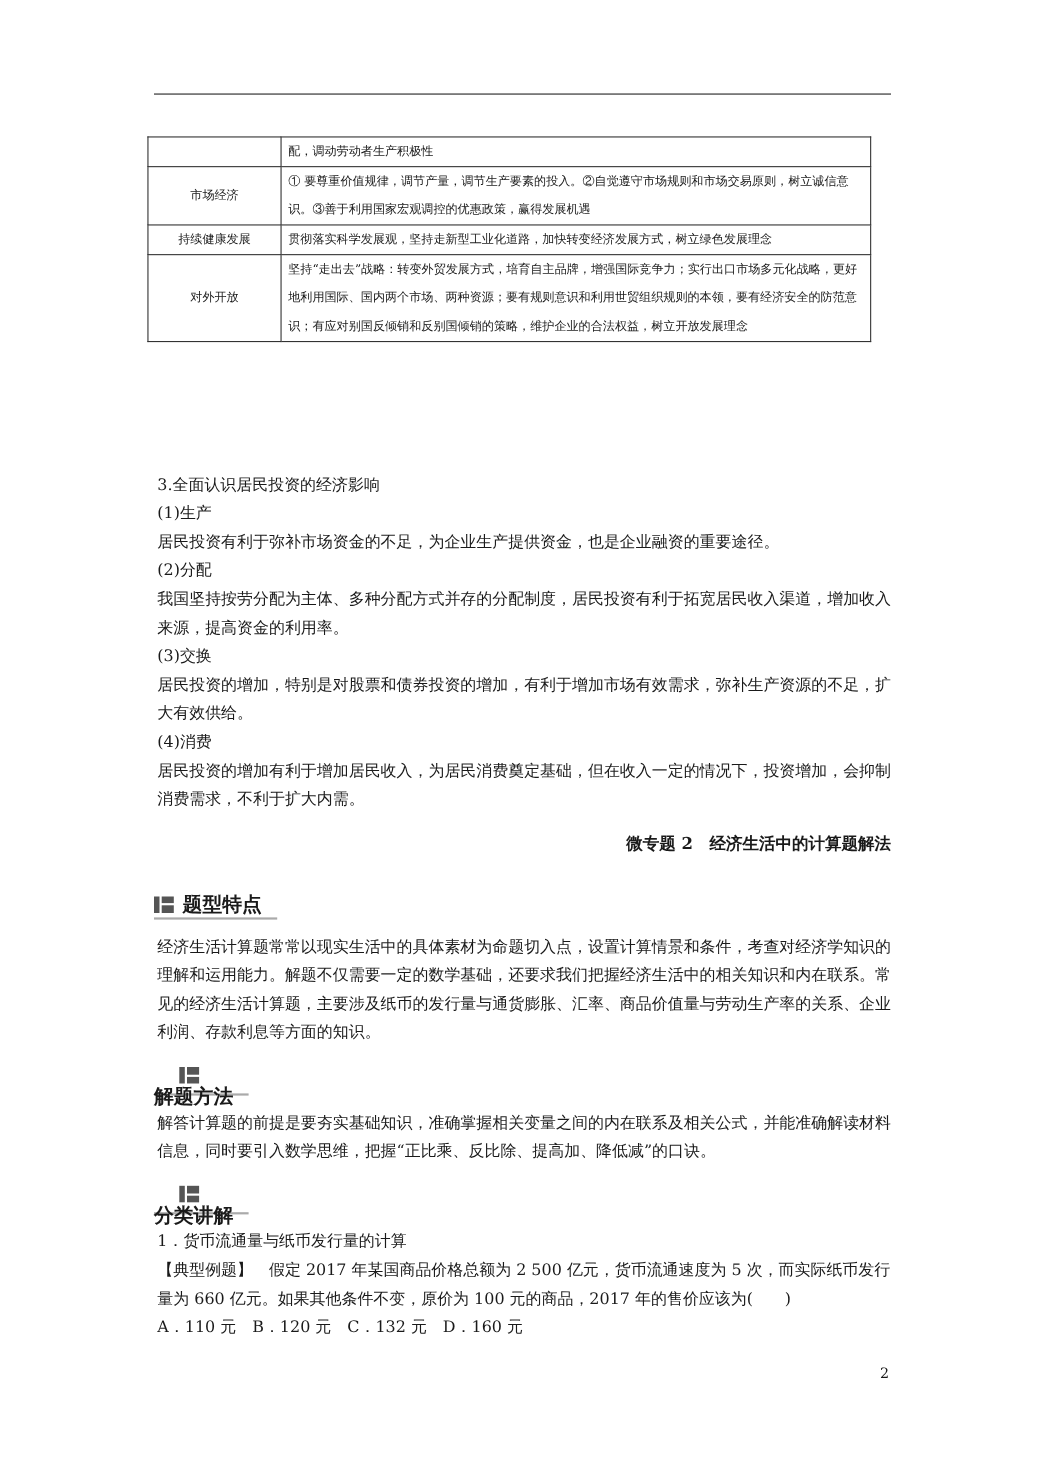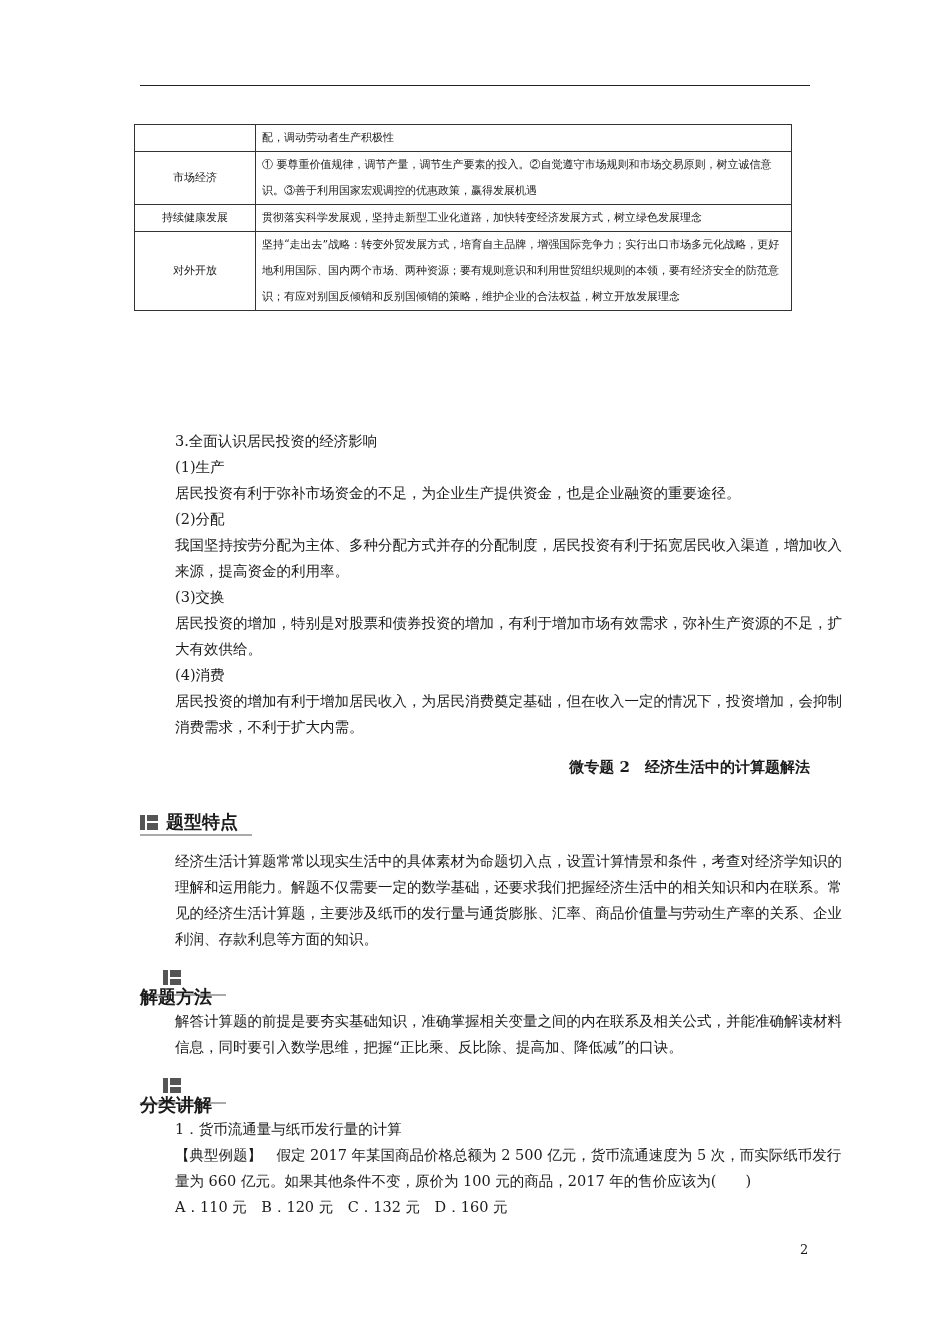--- a/index.html
+++ b/index.html
@@ -2,21 +2,21 @@
 <html><head>
 <meta charset="utf-8">
 <style>
   html, body { margin:0; padding:0; background:#ffffff; }
   body { width:950px; height:1344px; position:relative; overflow:hidden;
          font-family:"DejaVu Serif","Liberation Serif",serif; color:#1a1a1a; }
   .top-rule { position:absolute; left:140px; top:85px; width:670px; height:0; border-top:1.5px solid #222; }
   table.info { position:absolute; left:134px; top:124px; width:658px; border-collapse:collapse; font-size:11px; }
   table.info td { border:1px solid #333; vertical-align:middle; line-height:26px; padding:0 6px; }
   table.info td.label { width:108px; text-align:center; }
-  .body { position:absolute; left:143px; width:670px; font-size:14.5px; line-height:26px;margin-left:32px; }
+  .body { position:absolute; left:143px; width:670px; font-size:14.5px; line-height:26px; }
   .body p { margin:0; }
   .title { position:absolute; left:140px; top:758px; width:670px; text-align:right; font-weight:bold; font-size:15px; }
   .sec-head { position:absolute; left:140px; height:24px; display:flex; align-items:center; font-weight:bold;
               font-family:"DejaVu Sans","Liberation Sans",sans-serif; font-size:18px; padding-right:14px;
               border-bottom:2px solid #aaa; }
   .sec-icon { display:inline-flex; width:18px; height:15px; margin-right:8px; gap:2px; }
   .sec-icon .b1 { width:5px; height:15px; background:#555; }
   .sec-icon .b2 { flex:1; display:flex; flex-direction:column; gap:2px; }
   .sec-icon .b2 span { flex:1; background:#555; }
   .page-num { position:absolute; left:800px; top:1242px; font-size:13px; }

